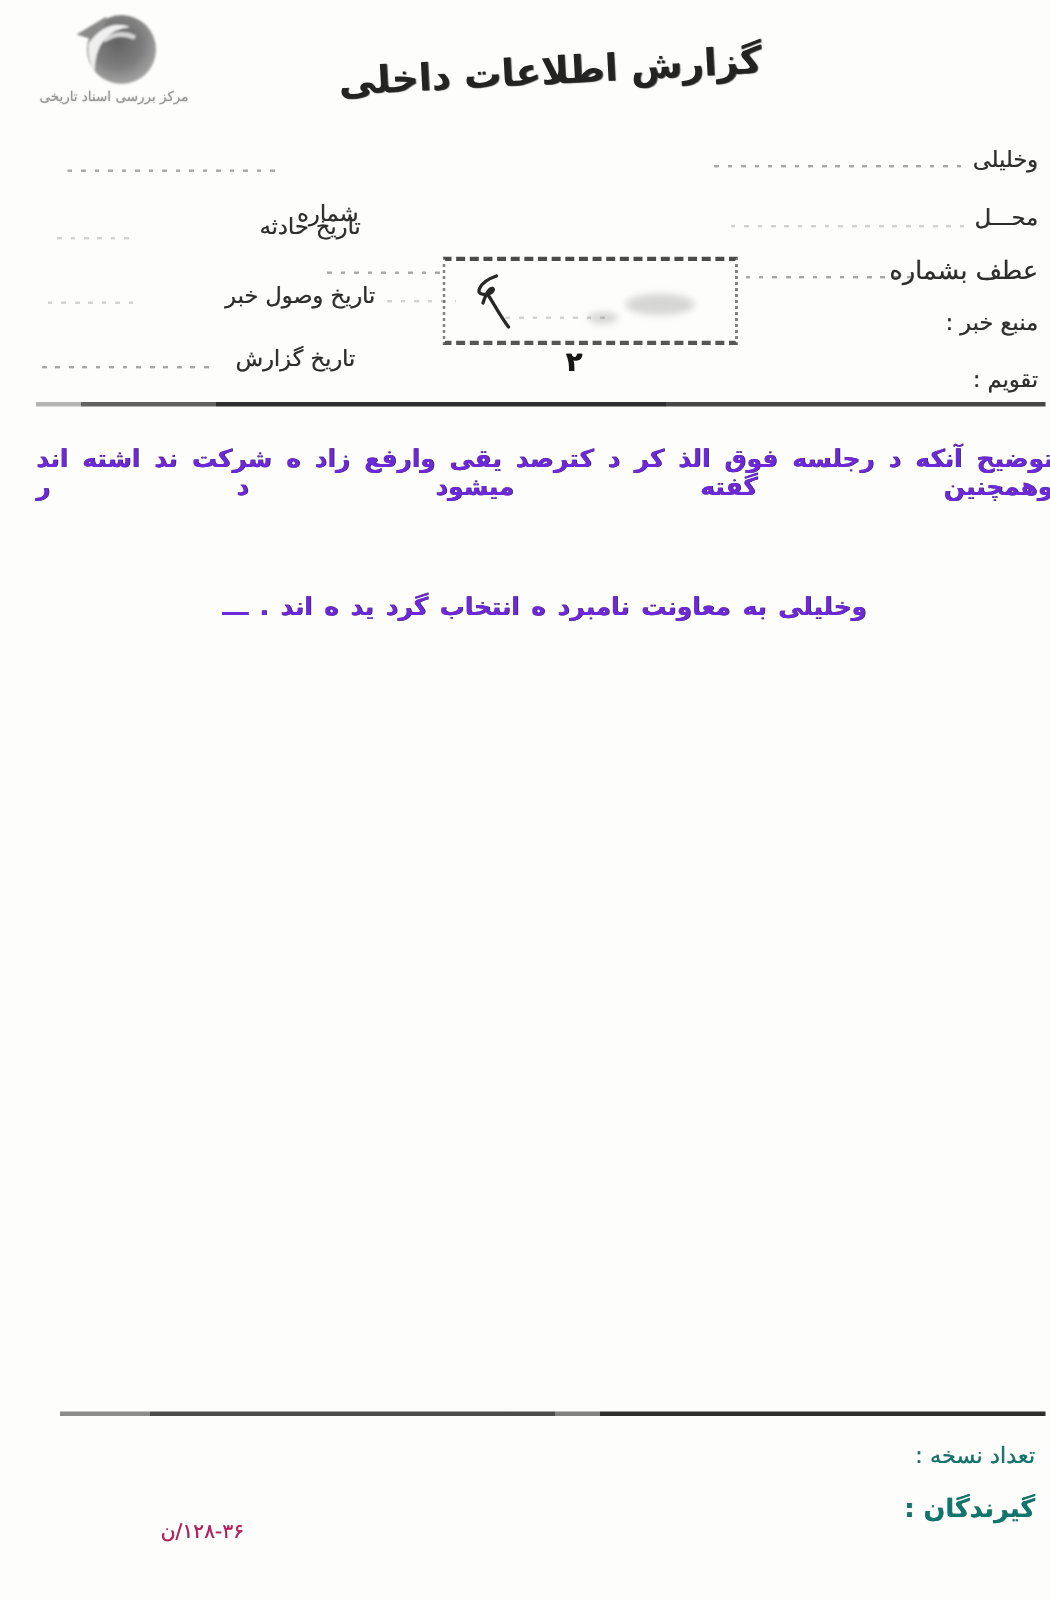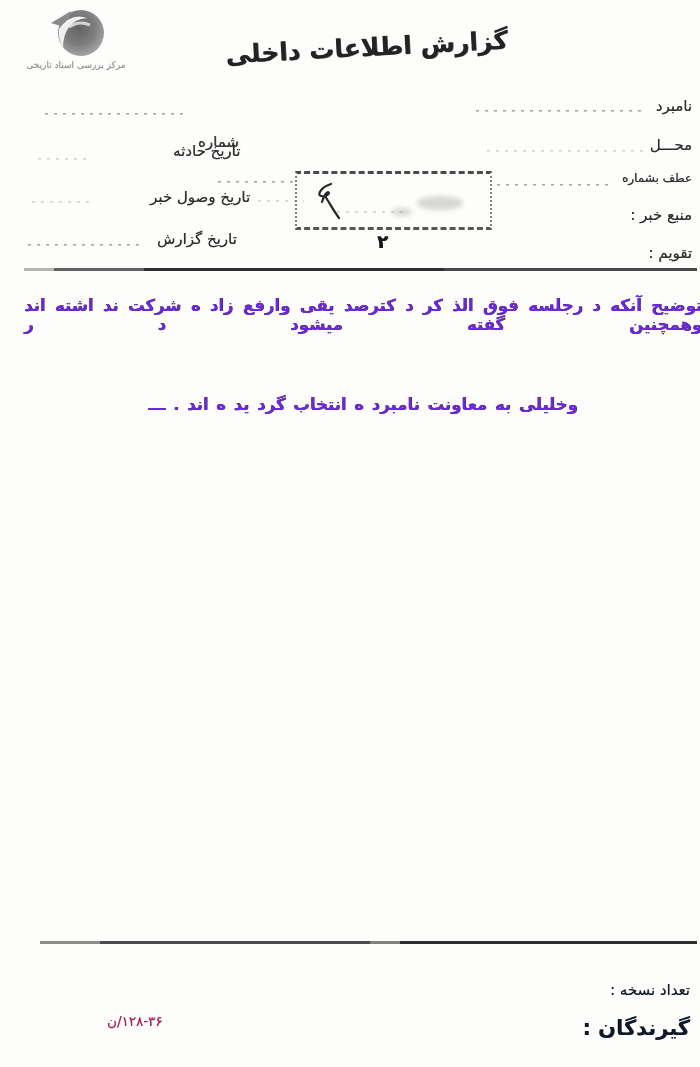--- a/index.html
+++ b/index.html
@@ -32,21 +32,21 @@
     text-shadow: 0.6px 0.3px 0.6px rgba(20,20,20,.7);
     white-space: nowrap;
   }
 
   
   .label {
     position: absolute; direction: rtl; white-space: nowrap;
     font-size: 15px; color: #2d2d2d;
     text-shadow: 0.35px 0 0.4px rgba(45,45,45,.6);
   }
-  .label.small { font-size: 12px; }
+  .label.small { font-size: 17px; }
 
   
   .dots {
     position: absolute; height: 3px;
     background-image: repeating-linear-gradient(90deg, rgba(70,70,70,.85) 0 3px, transparent 3px 9px);
     background-size: 100% 1.6px; background-repeat: no-repeat; background-position: center bottom;
     opacity: .55;
   }
   .dots.faint { opacity: .28; }
 
@@ -94,21 +94,21 @@
     direction: rtl; font-size: 16.5px; font-weight: bold; color: #6d28d9;
     text-shadow: 0.5px 0 0.4px rgba(10,10,10,.85);
     word-spacing: 2px;
   }
   .body-line.justified { text-align: justify; text-align-last: justify; }
   .body-line.start { text-align: center; }
 
   
   .footer-label {
     position: absolute; direction: rtl; white-space: nowrap;
-    color: #0f172a; text-shadow: 0.3px 0 0.4px rgba(40,40,40,.6); margin-top: 20px;
+    color: #0f766e; text-shadow: 0.3px 0 0.4px rgba(40,40,40,.6);
   }
   .archive-number {
     position: absolute; left: 107px; top: 1013px;
     font-size: 13.5px; color: #be185d;
     text-shadow: 0.3px 0 0.3px rgba(40,40,40,.6);
   }
   .ltr-override { direction: ltr; unicode-bidi: bidi-override; }
 
   
   .scribble { position:absolute; left: 8px; top: 4px; }
@@ -137,21 +137,21 @@
           <path d="M22,23 Q34,6 50,12 Q38,13 32,21 Q26,29 26,42 Q21,33 22,23 Z" fill="#f6f6f5" opacity="0.95"></path>
           <path d="M32,21 Q42,14 53,19" stroke="#eeeeee" stroke-width="3" fill="none" opacity="0.8"></path>
         </g>
       </svg>
     </span>
     <div class="watermark-caption">مرکز بررسی اسناد تاریخی</div>
   </div>
 
   <div class="abs doc-title">گزارش اطلاعات داخلی</div>
 
-  <div class="label" style="right:8px; top:97px;">نامبرد</div>
+  <div class="label" style="right:8px; top:97px;">وخلیلی</div>
   <div class="dots" style="left:476px; top:109px; width:166px;"></div>
 
   <div class="label" style="right:8px; top:136px;">محـــل</div>
   <div class="dots faint" style="left:487px; top:149px; width:160px;"></div>
 
   <div class="label small" style="right:8px; top:171px;">عطف بشماره</div>
   <div class="dots" style="left:497px; top:183px; width:116px;"></div>
   <div class="dots" style="left:218px; top:180px; width:76px;"></div>
 
   <div class="label" style="right:8px; top:206px;">منبع خبر :</div>
@@ -184,17 +184,17 @@
   <div class="page-number">۲</div>
 
   <div class="rule rule-top"></div>
 
   <div class="body-line justified" style="top:296px;">توضیح آنکه د رجلسه فوق الذ کر د کترصد یقی وارفع زاد ه شرکت ند اشته اند وهمچنین گفته میشود د ر</div>
   <div class="body-line start" style="top:395px;">وخلیلی به معاونت نامبرد ه انتخاب گرد ید ه اند . ـــ</div>
 
   <div class="rule rule-bottom"></div>
 
   <div class="footer-label" style="right:10px; top:961px; font-size:15px;">تعداد نسخه :</div>
-  <div class="footer-label" style="right:10px; top:996px; font-size:21px; font-weight:bold;">گیرندگان :</div>
+  <div class="footer-label" style="right:10px; top:996px; font-size:17px; font-weight:bold;">گیرندگان :</div>
 
   <div class="archive-number ltr-override">ن/۱۲۸-۳۶</div>
 
 </div>
 
 </body></html>

